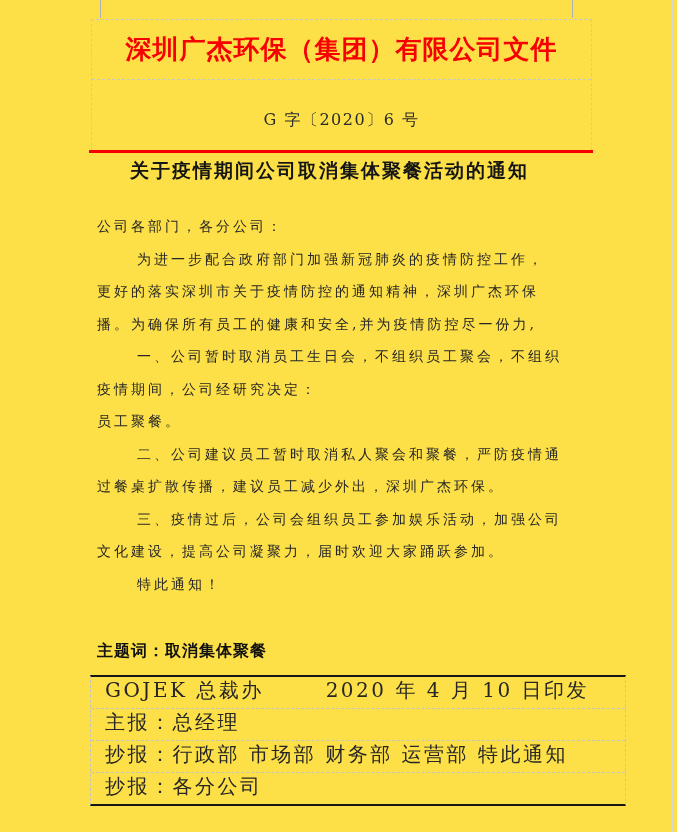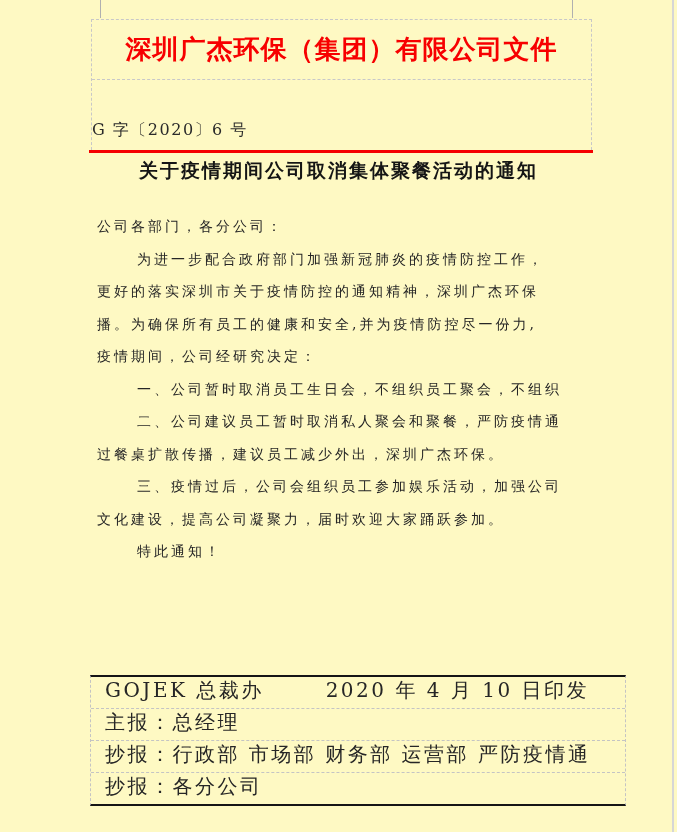--- a/index.html
+++ b/index.html
@@ -1,45 +1,45 @@
 <!DOCTYPE html>
 <html><head>
 <meta charset="utf-8">
 <style>
   html,body{margin:0;padding:0;background:#ffffff;}
   .page{
-    position:relative;width:677px;height:832px;background:#fef9c3;overflow:hidden;
+    position:relative;width:677px;height:832px;background:#fde047;overflow:hidden;
     font-family:"DejaVu Serif", serif;color:#222222;
   }
   
   .edge-strip{position:absolute;left:672px;top:0;width:2px;height:832px;background:#d6d6d6;}
   
   .crop-mark{position:absolute;top:0;width:1px;height:18px;background:#b0b0b0;}
   .crop-left{left:100px;} .crop-right{left:572px;}
   
   .header-frame{
     position:absolute;left:91px;top:19px;width:501px;height:131px;box-sizing:border-box;
     border-left:1px dashed #c8c8c8;border-right:1px dashed #c8c8c8;border-top:1px dashed #c8c8c8;
   }
   .masthead{
     height:60px;box-sizing:border-box;border-bottom:1px dashed #c8c8c8;
     display:flex;align-items:center;justify-content:center;
   }
   .masthead-title{
     color:#f70000;font-weight:bold;font-size:26px;letter-spacing:1px;white-space:nowrap;
   }
   .docnum-band{
-    height:70px;display:flex;align-items:flex-end;justify-content:flex-start;
-    padding-bottom:9px;box-sizing:border-box;
+    height:70px;display:flex;align-items:flex-end;justify-content:center;
+    padding-bottom:19px;box-sizing:border-box;
   }
   .docnum{font-size:16px;letter-spacing:1.5px;color:#2a2a2a;white-space:nowrap;}
   .red-rule{position:absolute;left:89px;top:150px;width:504px;height:3px;background:#f50000;}
   
   .notice-title{
-    position:absolute;left:88px;top:158px;width:501px;text-align:center;
+    position:absolute;left:79px;top:158px;width:501px;text-align:center;
     font-weight:bold;font-size:19px;letter-spacing:2px;color:#151515;white-space:nowrap;
   }
   
   .body-block{position:absolute;left:97px;top:211px;width:495px;}
   .line{
     height:32.5px;display:flex;align-items:center;font-size:14px;letter-spacing:3px;
     color:#262626;white-space:nowrap;
   }
   .line.indent{padding-left:40px;}
   
@@ -81,39 +81,41 @@
 
   <div class="red-rule"></div>
 
   <div class="notice-title">关于疫情期间公司取消集体聚餐活动的通知</div>
 
   <div class="body-block">
     <div class="line">公司各部门，各分公司：</div>
     <div class="line indent">为进一步配合政府部门加强新冠肺炎的疫情防控工作，</div>
     <div class="line">更好的落实深圳市关于疫情防控的通知精神，深圳广杰环保</div>
     <div class="line">播。为确保所有员工的健康和安全,并为疫情防控尽一份力,</div>
+    <div class="line indent">一、公司暂时取消员工生日会，不组织员工聚会，不组织</div>
     <div class="line">疫情期间，公司经研究决定：</div>
-    <div class="line indent">一、公司暂时取消员工生日会，不组织员工聚会，不组织</div>
+    <div class="line">员工聚餐。</div>
     <div class="line indent">二、公司建议员工暂时取消私人聚会和聚餐，严防疫情通</div>
     <div class="line">过餐桌扩散传播，建议员工减少外出，深圳广杰环保。</div>
     <div class="line indent">三、疫情过后，公司会组织员工参加娱乐活动，加强公司</div>
     <div class="line">文化建设，提高公司凝聚力，届时欢迎大家踊跃参加。</div>
     <div class="line indent">特此通知！</div>
   </div>
 
+  <div class="subject">主题词：取消集体聚餐</div>
 
   <div class="footer-table">
     <div class="trow trow-split">
       <span>GOJEK 总裁办</span>
       <span>2020 年 4 月 10 日印发</span>
     </div>
     <div class="trow">
       <span>主报：总经理</span>
     </div>
     <div class="trow">
-      <span>抄报：行政部 市场部 财务部 运营部 严防疫情通</span>
+      <span>抄报：行政部 市场部 财务部 运营部 特此通知</span>
     </div>
     <div class="trow">
       <span>抄报：各分公司</span>
     </div>
   </div>
 
 </div>
 
 </body></html>

